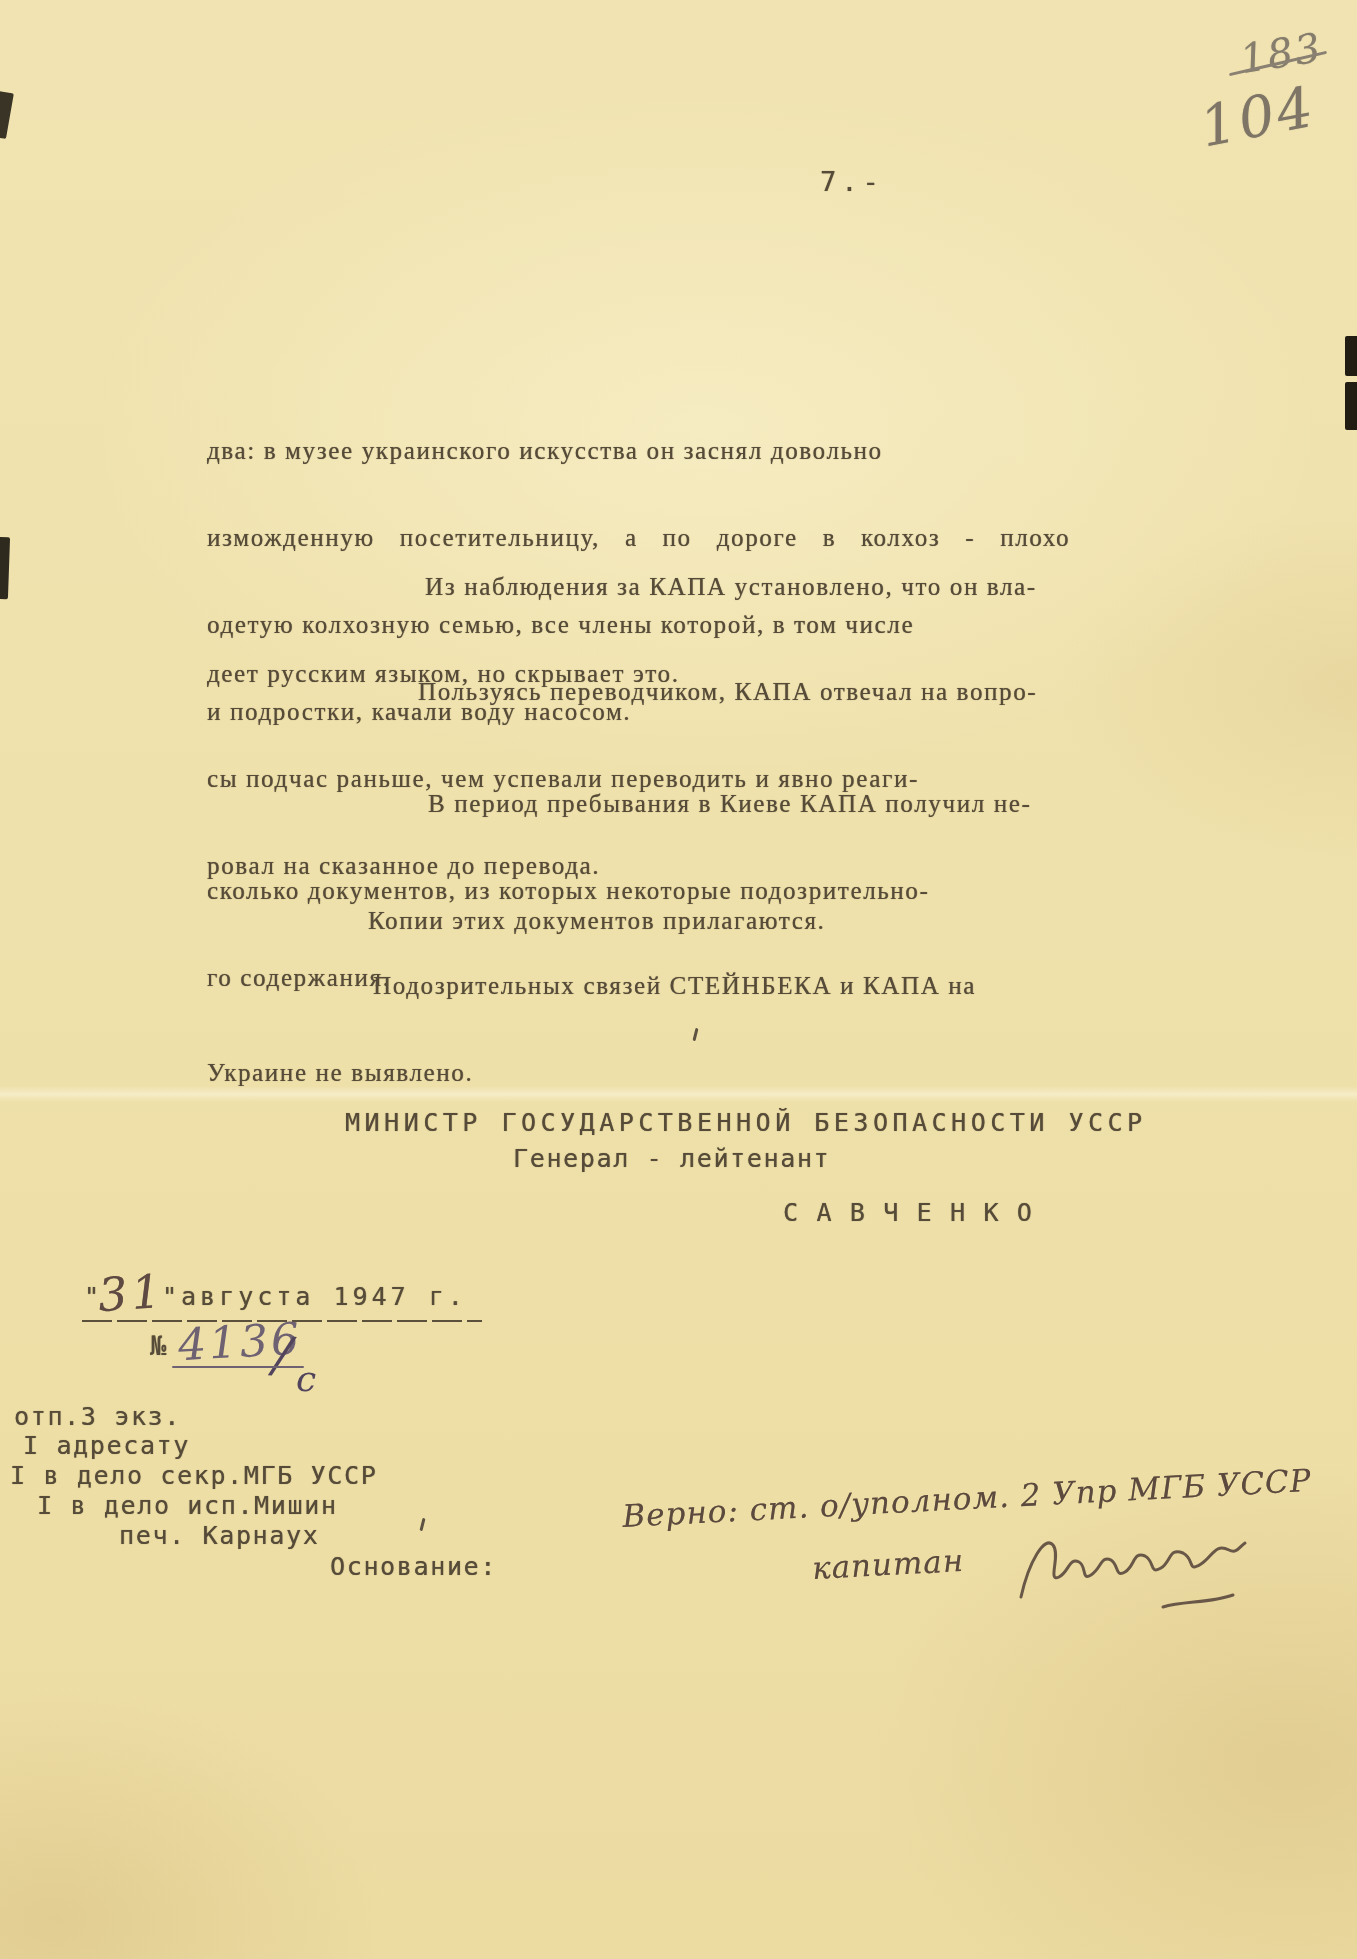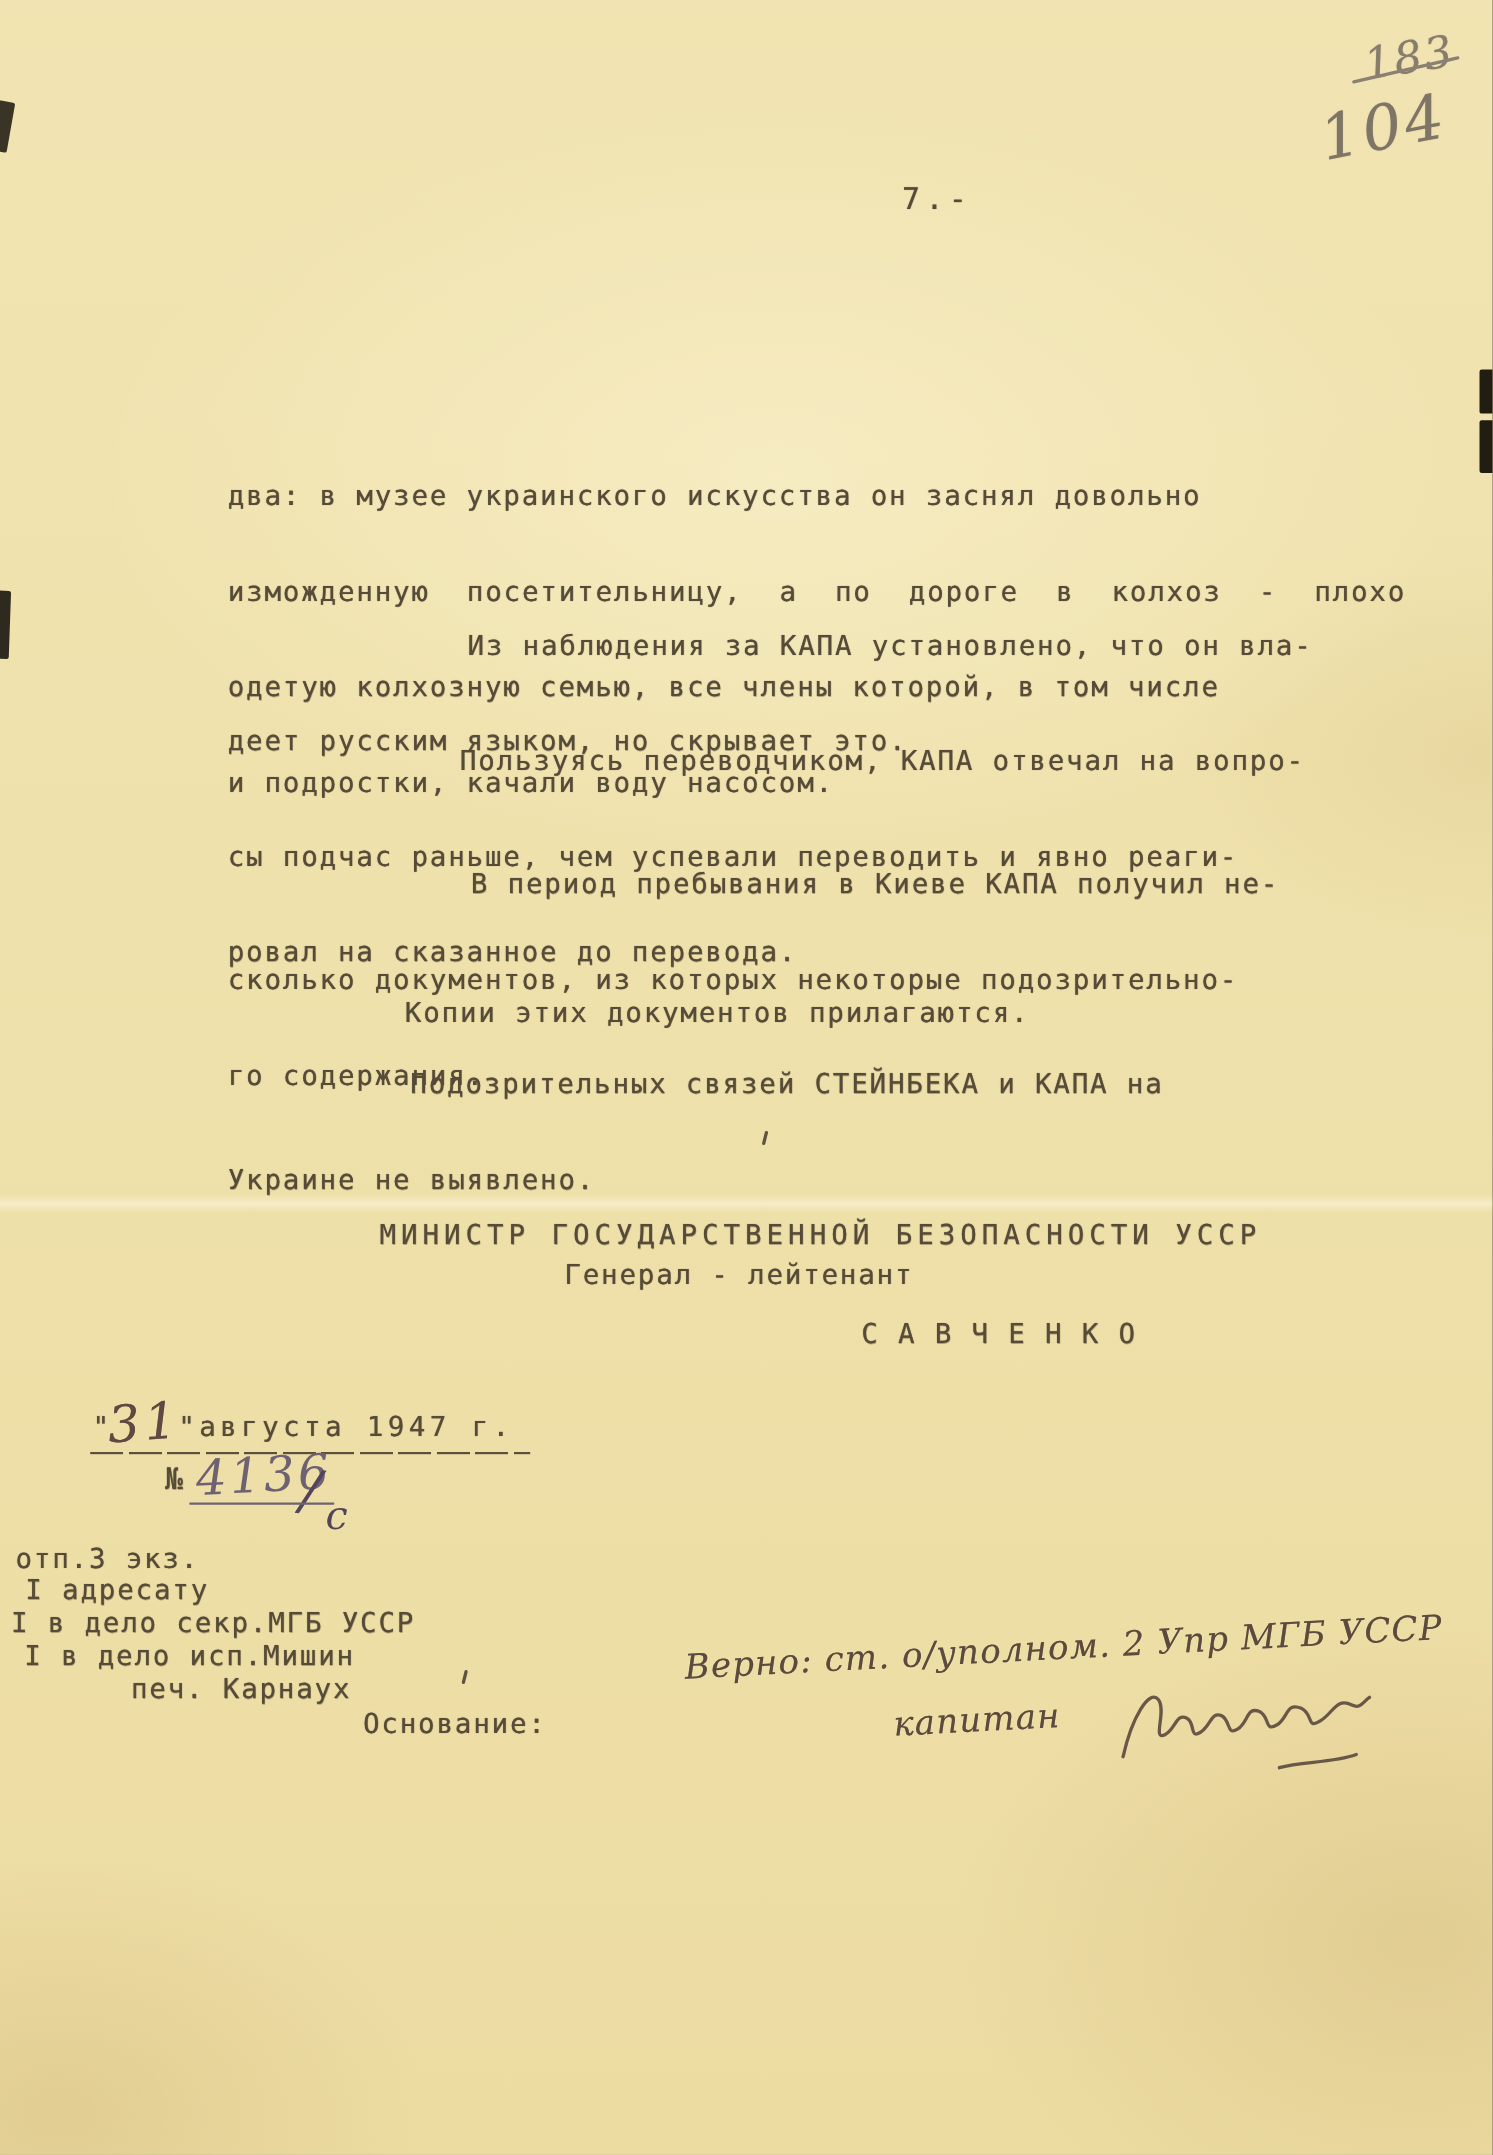--- a/index.html
+++ b/index.html
@@ -13,21 +13,21 @@
       linear-gradient(180deg,#f1e4b2 0%,#efe1ab 45%,#ecdca2 100%);
   }
   .crease{position:absolute;left:0;top:1086px;width:100%;height:16px;
     background:linear-gradient(180deg,rgba(255,252,235,0),rgba(253,248,228,.5),rgba(255,252,235,0));}
   .typed{
     position:absolute;font-family:"DejaVu Sans Mono","Liberation Mono",monospace;
     font-size:25px;color:#564b38;letter-spacing:1.65px;white-space:pre;
     text-shadow:0 0 1px rgba(80,70,48,.6), .4px .4px .6px rgba(80,70,48,.35);
   }
   .para{line-height:29px;}
-  .para div{height:29px;}
+  .para div{height:29px;font-family:Liberation Serif, serif;}
   .first{padding-left:var(--ind,0px);}
   .ws{word-spacing:17px;}
   .hw{position:absolute;font-family:"DejaVu Serif","Liberation Serif",serif;font-style:italic;white-space:pre;}
   .pencil{color:#867d6d;text-shadow:0 0 1px rgba(134,125,109,.5);}
   .ink{color:#5c4a3e;text-shadow:0 0 .6px rgba(92,74,62,.5);}
   .violet{color:#52445c;}
   .strike{position:absolute;height:3px;background:#8a8173;border-radius:2px;}
   .uline{position:absolute;height:2px;
     background:repeating-linear-gradient(90deg,#5b503c 0 30px,rgba(91,80,60,0) 30px 35px);}
   .uline2{position:absolute;height:2px;background:#6c6050;border-radius:1px;}
@@ -98,21 +98,21 @@
 
   <div class="typed" style="left:150px;top:1330px;font-size:27px;">№</div>
   <div class="hw" style="left:178px;top:1316px;font-size:44px;letter-spacing:3px;transform:rotate(-3deg);color:#6e6272;">4136</div>
   <div class="hw violet" style="left:274px;top:1326px;font-size:50px;transform:rotate(6deg);">/</div>
   <div class="hw violet" style="left:296px;top:1358px;font-size:36px;">с</div>
   <div class="uline2" style="left:172px;top:1366px;width:132px;background:#6e6272;"></div>
 
   <div class="typed" style="left:14px;top:1402px;">отп.3 экз.</div>
   <div class="typed" style="left:23px;top:1431px;">I адресату</div>
   <div class="typed" style="left:10px;top:1461px;">I в дело секр.МГБ УССР</div>
-  <div class="typed" style="left:22px;top:1491px;">I в дело исп.Мишин</div>
+  <div class="typed" style="left:37px;top:1491px;">I в дело исп.Мишин</div>
   <div class="typed" style="left:83px;top:1521px;margin-left:36px;">печ. Карнаух</div>
   <div class="typed" style="left:330px;top:1552px;">Основание:</div>
 
   <div class="hw ink" style="left:622px;top:1480px;font-size:31px;letter-spacing:1px;transform:rotate(-3deg);">Верно: ст. о/уполном. 2 Упр МГБ УССР</div>
   <div class="hw ink" style="left:812px;top:1546px;font-size:31px;letter-spacing:1px;transform:rotate(-3deg);">капитан</div>
 
   <svg class="sig" style="left:1015px;top:1505px;" width="240" height="120" viewBox="0 0 240 120">
     <g fill="none" stroke="#5c4a3e" stroke-width="3" stroke-linecap="round" opacity="0.9">
       <path d="M6,92 C14,56 30,30 38,40 C46,50 32,78 44,72 C54,67 54,52 64,57 C72,61 66,76 76,70 C86,64 86,50 96,55 C104,60 100,73 110,67 C120,61 118,46 130,51 C140,56 134,70 146,63 C156,57 154,42 168,48 C180,54 172,68 186,59 C198,51 200,38 214,45 C222,49 224,42 230,38"></path>
       <path d="M148,102 C168,96 196,98 218,90"></path>

